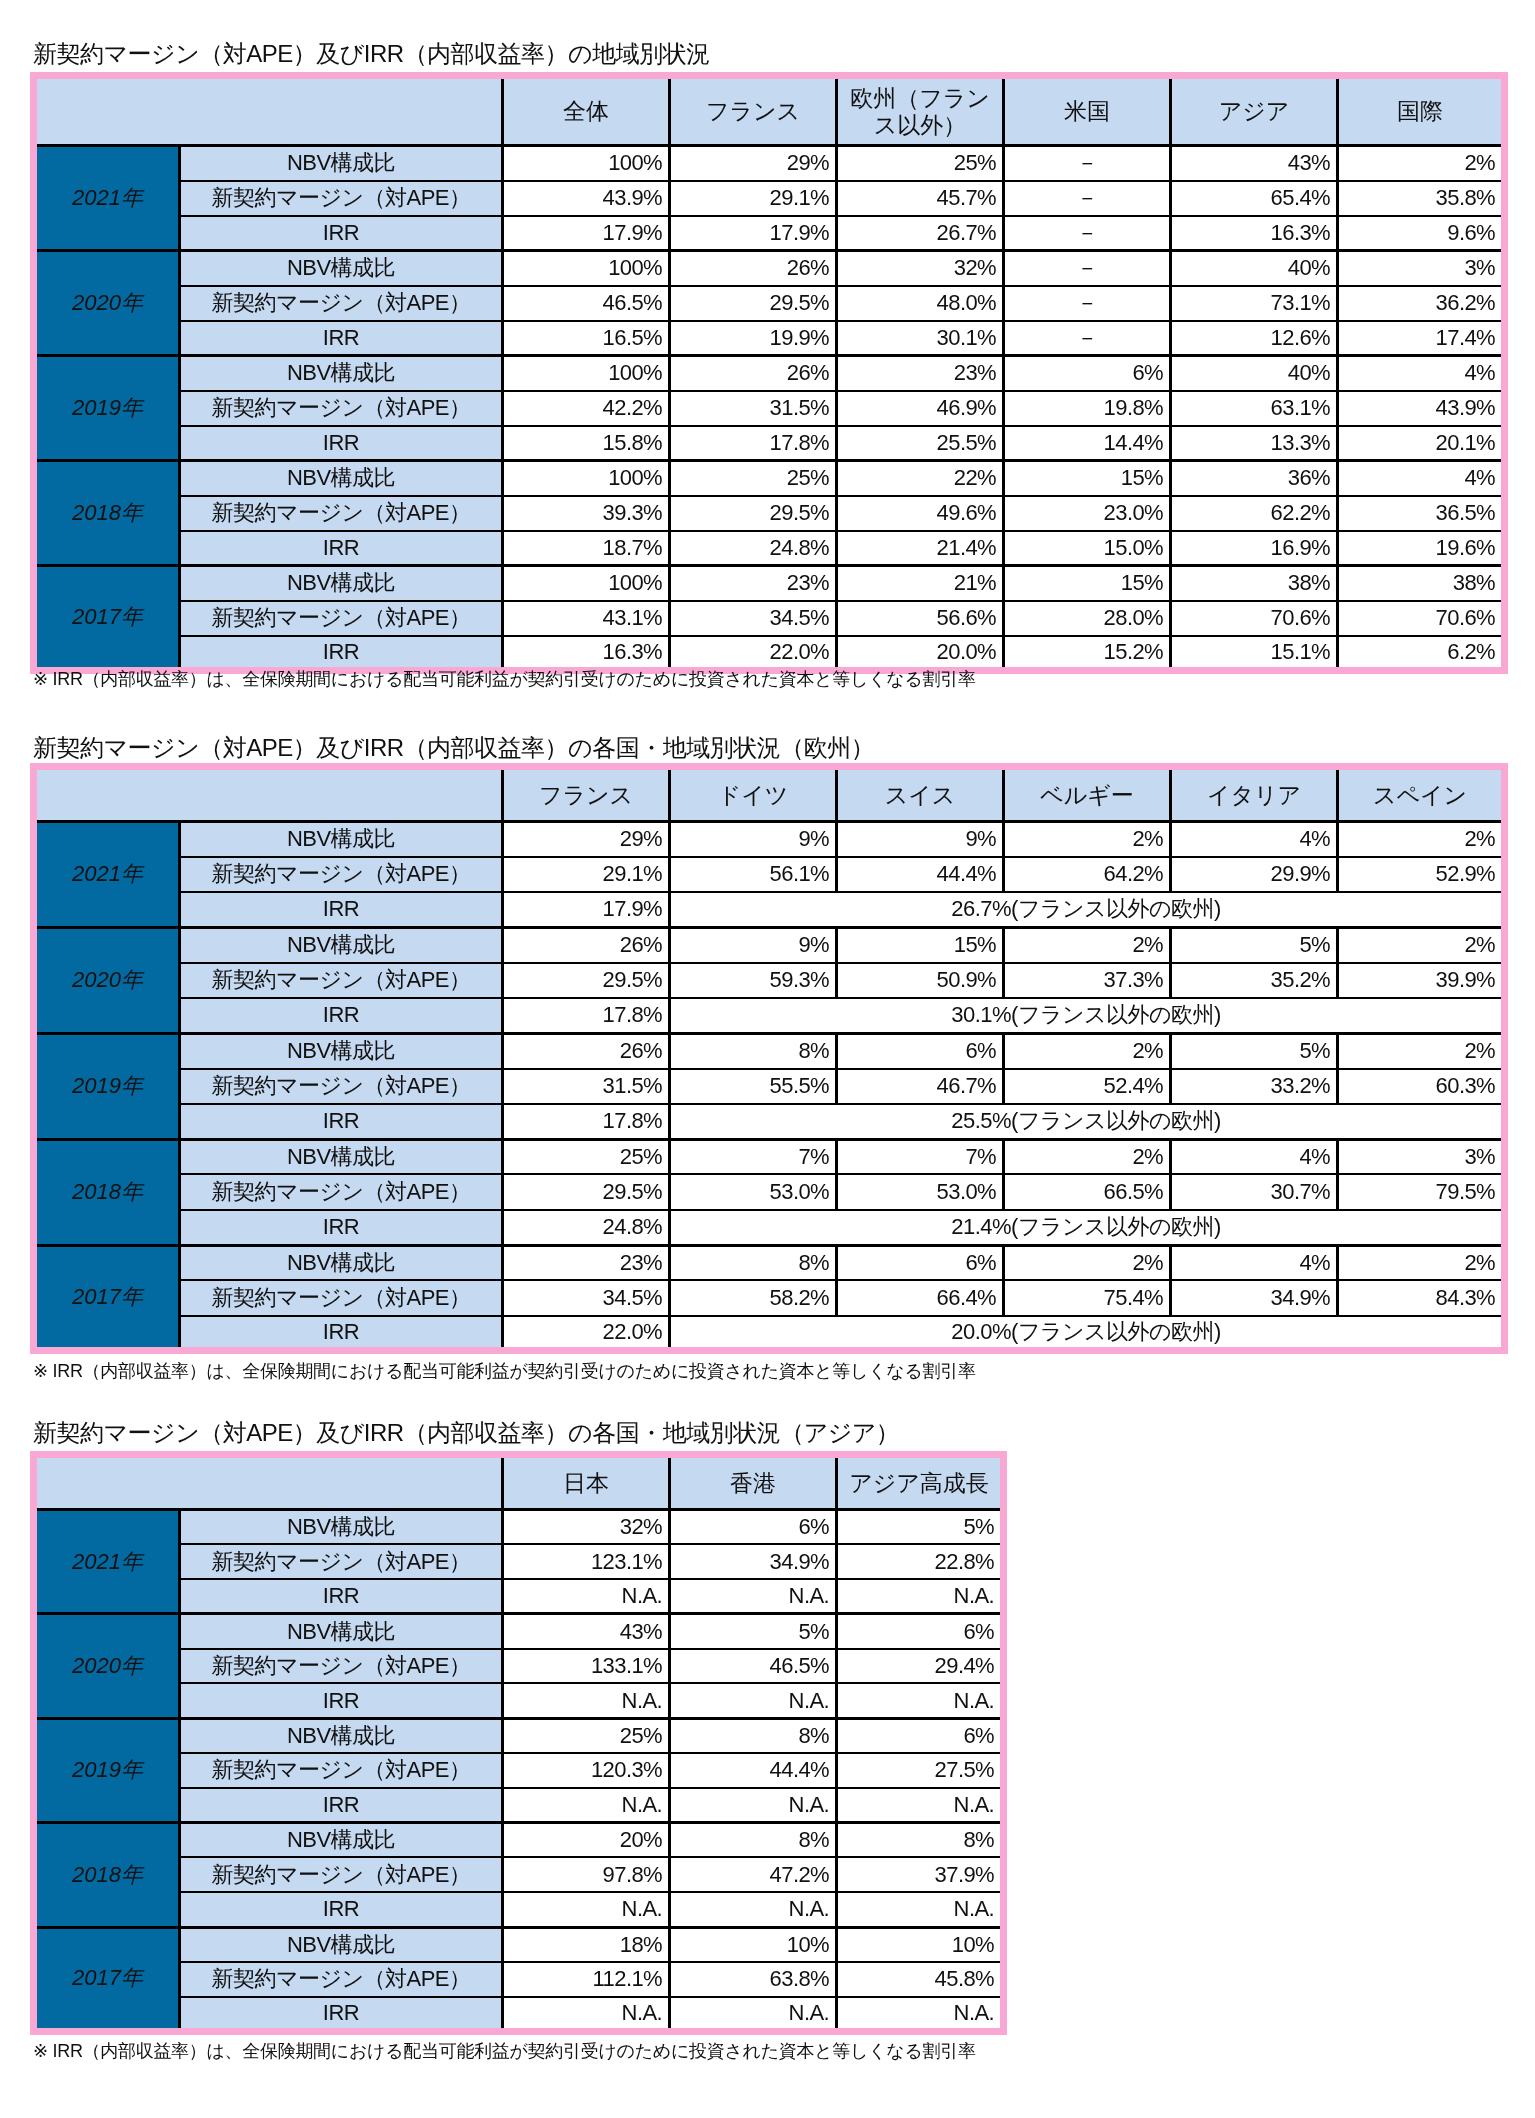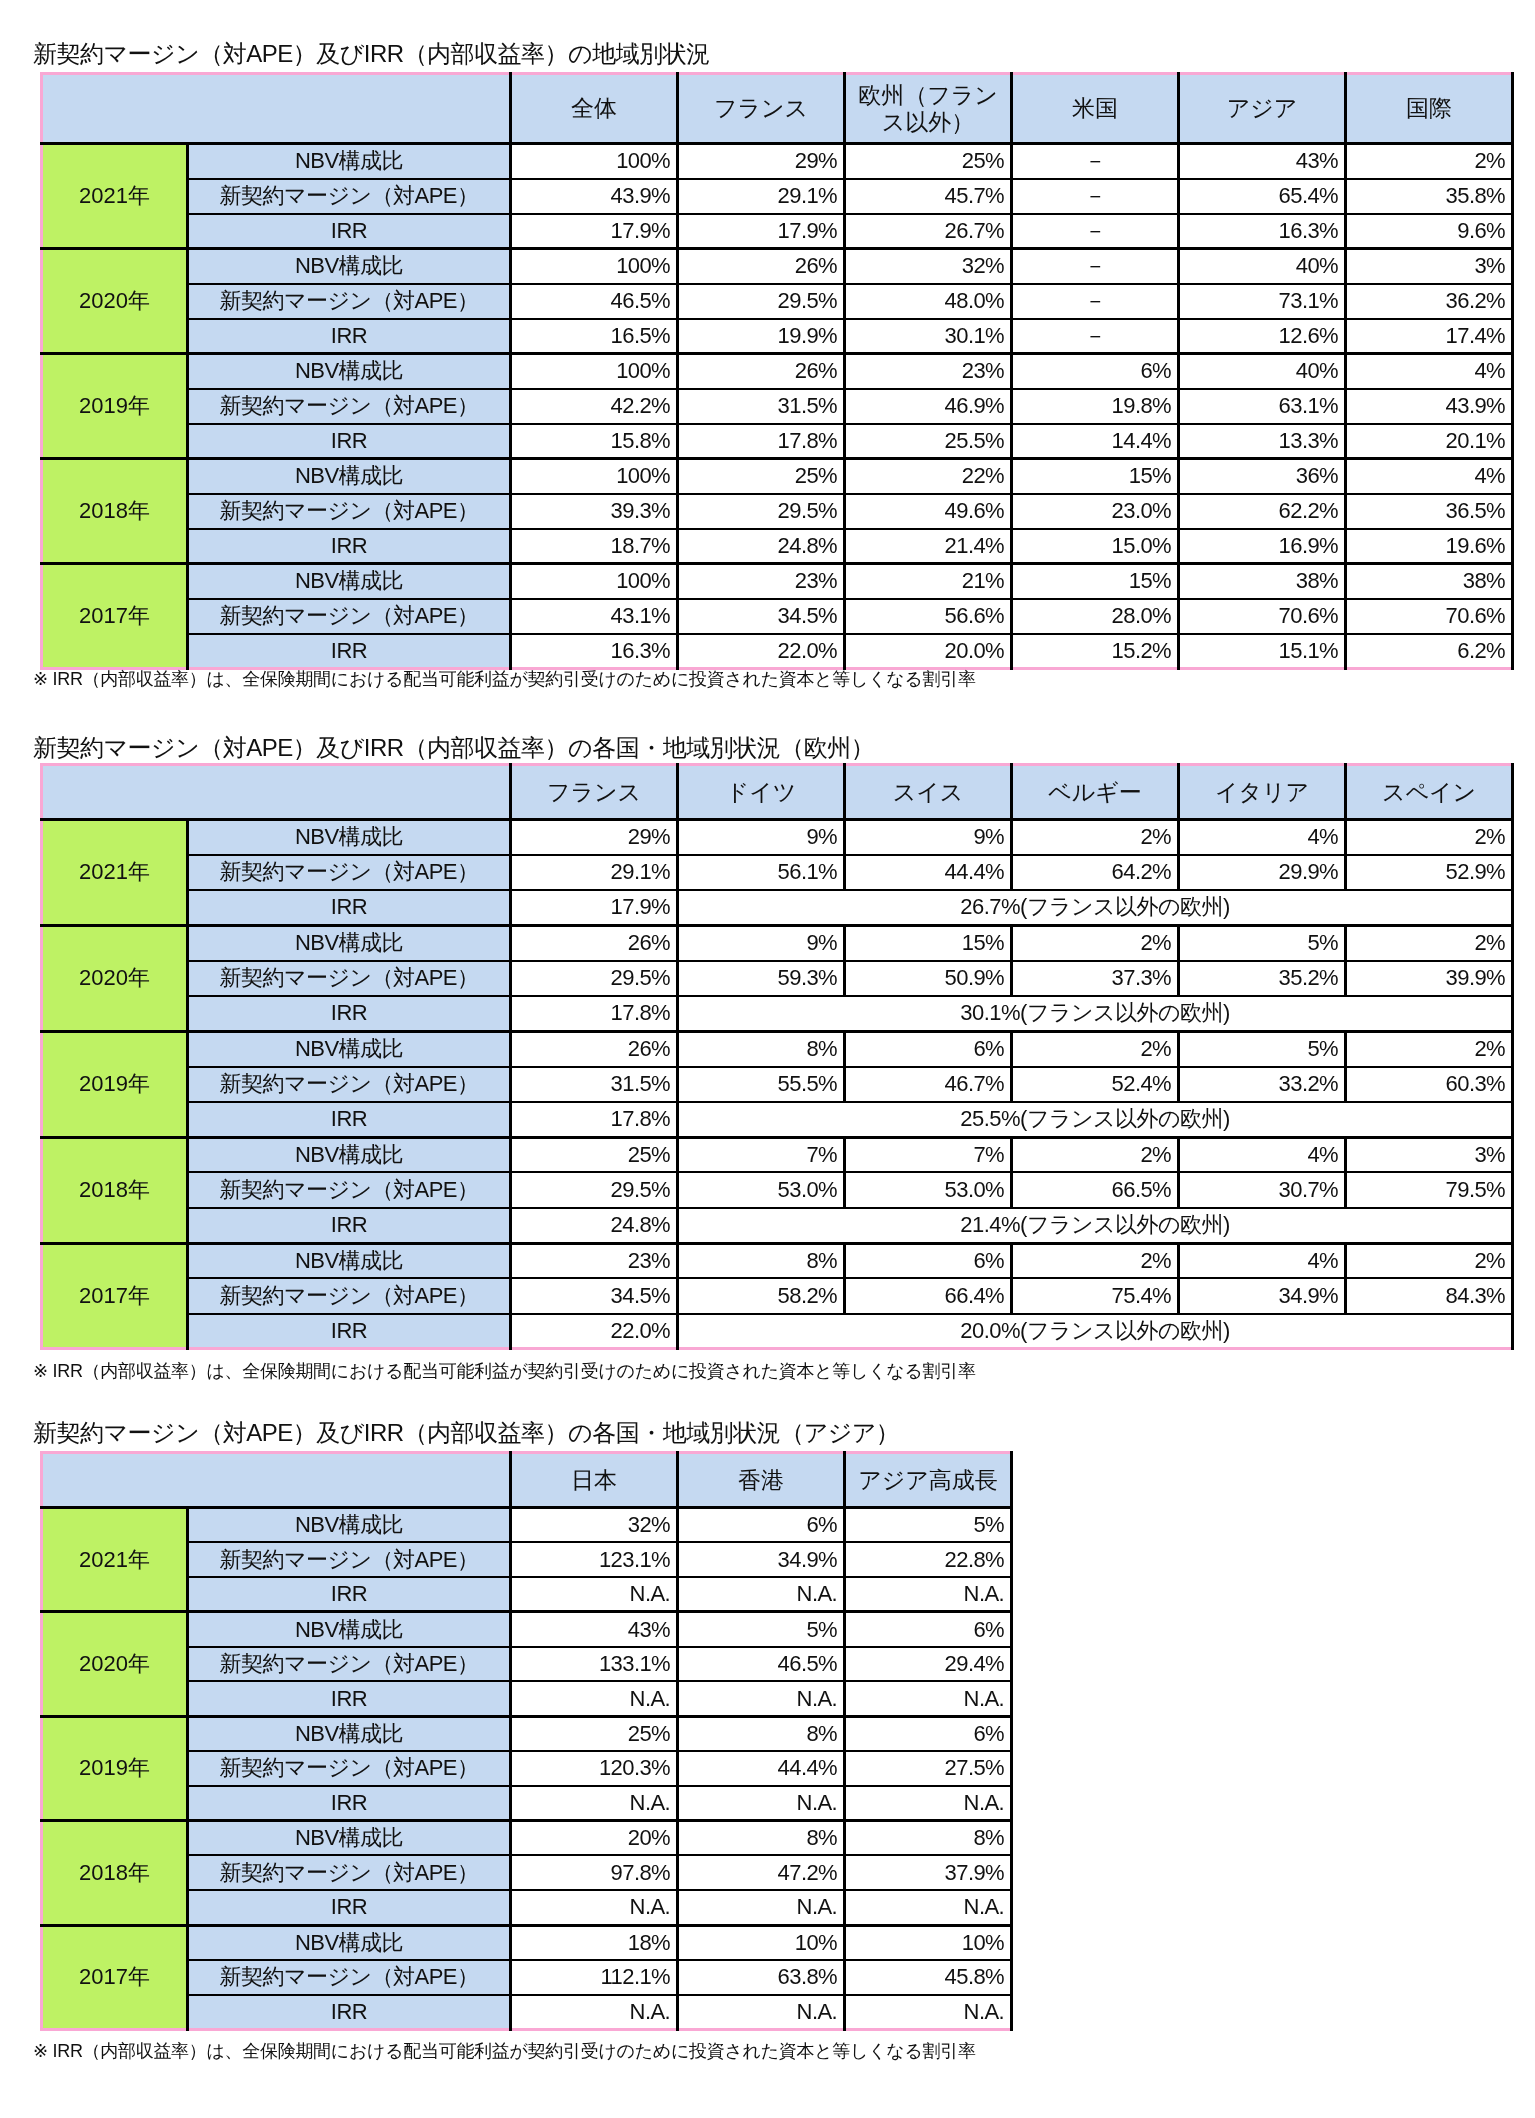--- a/index.html
+++ b/index.html
@@ -22,24 +22,24 @@
   .footnote {
     position: absolute;
     left: 33px;
     font-size: 18px;
     line-height: 22px;
     white-space: nowrap;
     letter-spacing: -0.3px;
   }
   table.grid {
     position: absolute;
-    left: 40px;
+    left: 30px;
     border-collapse: collapse;
     table-layout: fixed;
-    border: 3px solid #f9a8d4;
+    border: 7px solid #f9a8d4;
     font-size: 22px;
   }
   table.grid th, table.grid td {
     border: 2px solid #000;
     padding: 0;
     overflow: hidden;
   }
   table.grid thead tr { height: var(--hdr); }
   table.grid tbody tr { height: var(--row); }
   table.grid tbody tr.grp > * { border-top: 3px solid #000; }
@@ -49,26 +49,27 @@
     text-align: center;
     font-weight: normal;
     font-size: 23px;
     line-height: 27px;
     border-left: 3px solid #000 !important;
     border-right: 3px solid #000 !important;
     word-break: break-all;
     padding: 0 6px !important;
   }
   .year {
-    background: #bef264;
+    background: #0369a1;
     font-weight: normal;
     font-size: 22px;
     border-right: 3px solid #000 !important;
     border-top: 3px solid #000 !important;
     white-space: nowrap;
+    font-style: italic;
   }
   .label {
     background: #C5D9F1;
     text-align: center;
     font-weight: normal;
     white-space: nowrap;
     font-size: 22px;
     letter-spacing: -0.5px;
   }
   .num {

